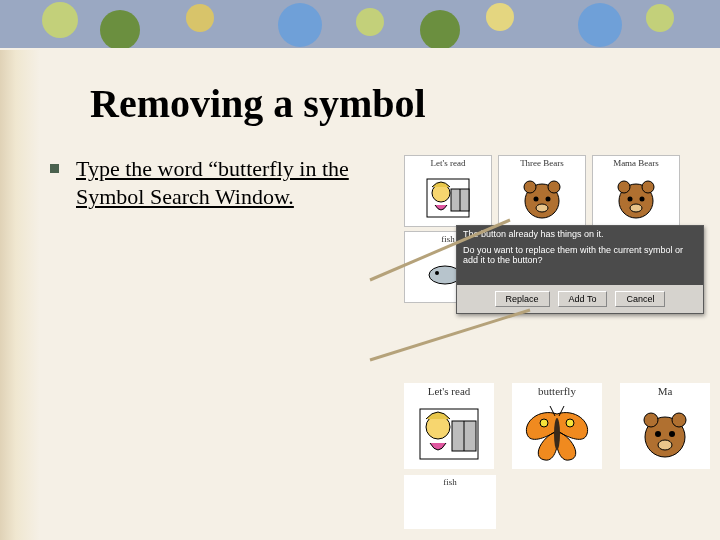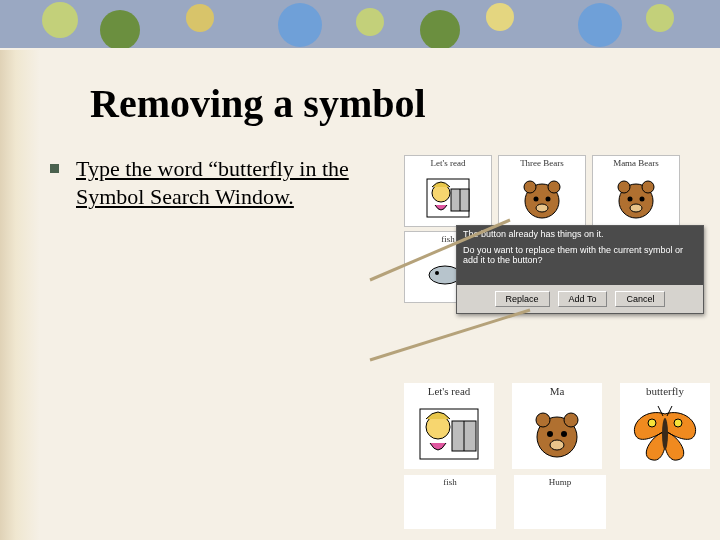--- a/index.html
+++ b/index.html
@@ -268,56 +268,52 @@
                   <rect x="4" y="4" width="58" height="50" fill="#fff" stroke="#000"></rect>
                   <circle cx="22" cy="22" r="12" fill="#f7d66f" stroke="#000"></circle>
                   <path d="M10 14 Q22 0 34 14" fill="#e8c64a" stroke="#000"></path>
                   <rect x="36" y="16" width="24" height="30" fill="#bdbdbd" stroke="#000"></rect>
                   <line x1="48" y1="16" x2="48" y2="46" stroke="#000"></line>
                   <path d="M14 38 q8 14 16 0" fill="#e057a0" stroke="#000"></path>
                 </svg>
             </div>
           </div>
           <div class="cell">
-            <div class="lbl">Ma</div>
-            <div class="pic">
-              <svg width="50" height="58">
-                  <circle cx="25" cy="32" r="20" fill="#b07030" stroke="#000"></circle>
-                  <circle cx="11" cy="15" r="7" fill="#b07030" stroke="#000"></circle>
-                  <circle cx="39" cy="15" r="7" fill="#b07030" stroke="#000"></circle>
-                  <circle cx="18" cy="29" r="3" fill="#000"></circle>
-                  <circle cx="32" cy="29" r="3" fill="#000"></circle>
-                  <ellipse cx="25" cy="40" rx="7" ry="5" fill="#e8c48a" stroke="#000"></ellipse>
-                </svg>
-            </div>
-          </div>
-          <div class="cell">
             <div class="lbl">butterfly</div>
             <div class="pic">
               <svg width="70" height="60">
                   <path d="M35 10 c-18 -6 -34 8 -30 20 c3 10 18 4 28 -2 c-14 6 -24 26 -10 28 c10 2 14 -16 12 -24" fill="#f08a1f" stroke="#000"></path>
                   <path d="M35 10 c18 -6 34 8 30 20 c-3 10 -18 4 -28 -2 c14 6 24 26 10 28 c-10 2 -14 -16 -12 -24" fill="#f08a1f" stroke="#000"></path>
                   <ellipse cx="35" cy="30" rx="3" ry="16" fill="#3a2a1a"></ellipse>
                   <circle cx="22" cy="19" r="4" fill="#f6e23a" stroke="#000"></circle>
                   <circle cx="48" cy="19" r="4" fill="#f6e23a" stroke="#000"></circle>
                   <line x1="33" y1="12" x2="28" y2="2" stroke="#000"></line>
                   <line x1="37" y1="12" x2="42" y2="2" stroke="#000"></line>
                 </svg>
             </div>
           </div>
+          <div class="cell">
+            <div class="lbl">Ma</div>
+            <div class="pic">
+              <svg width="50" height="58">
+                  <circle cx="25" cy="32" r="20" fill="#b07030" stroke="#000"></circle>
+                  <circle cx="11" cy="15" r="7" fill="#b07030" stroke="#000"></circle>
+                  <circle cx="39" cy="15" r="7" fill="#b07030" stroke="#000"></circle>
+                  <circle cx="18" cy="29" r="3" fill="#000"></circle>
+                  <circle cx="32" cy="29" r="3" fill="#000"></circle>
+                  <ellipse cx="25" cy="40" rx="7" ry="5" fill="#e8c48a" stroke="#000"></ellipse>
+                </svg>
+            </div>
+          </div>
         </div>
         <div class="row-bot2">
           <div class="cell">
             <div class="lbl">fish</div>
             <div class="pic"></div>
           </div>
-          <div class="cell">
-            <div class="lbl">Hump</div>
-            <div class="pic"></div>
-          </div>
         </div>
       </div>
 
     </div>
   </div>
 </div>
 
 <svg class="arrows">
   <line x1="370" y1="280" x2="510" y2="220" stroke="#b5a27a" stroke-width="3"></line>
   <line x1="370" y1="360" x2="530" y2="310" stroke="#b5a27a" stroke-width="3"></line>

